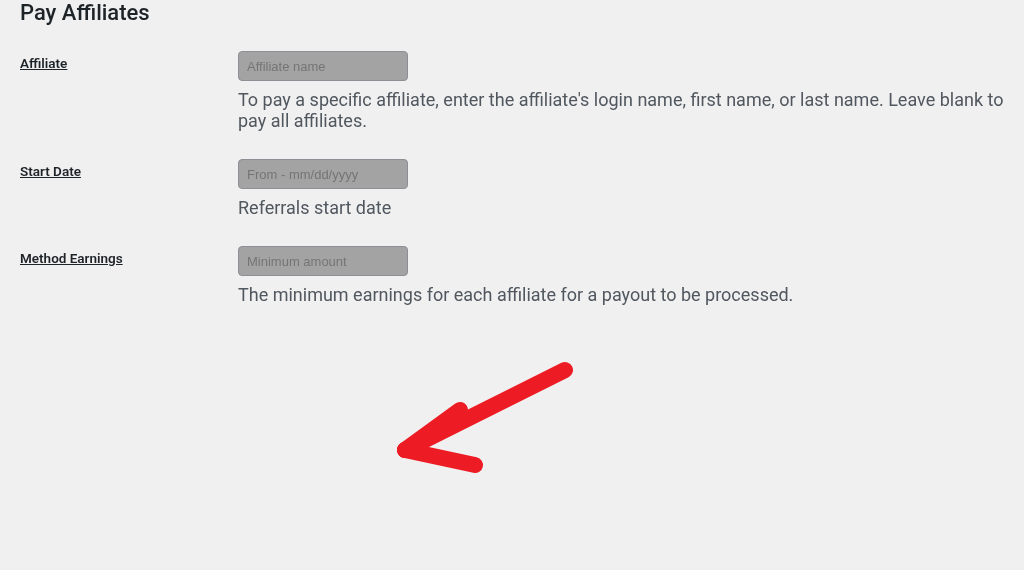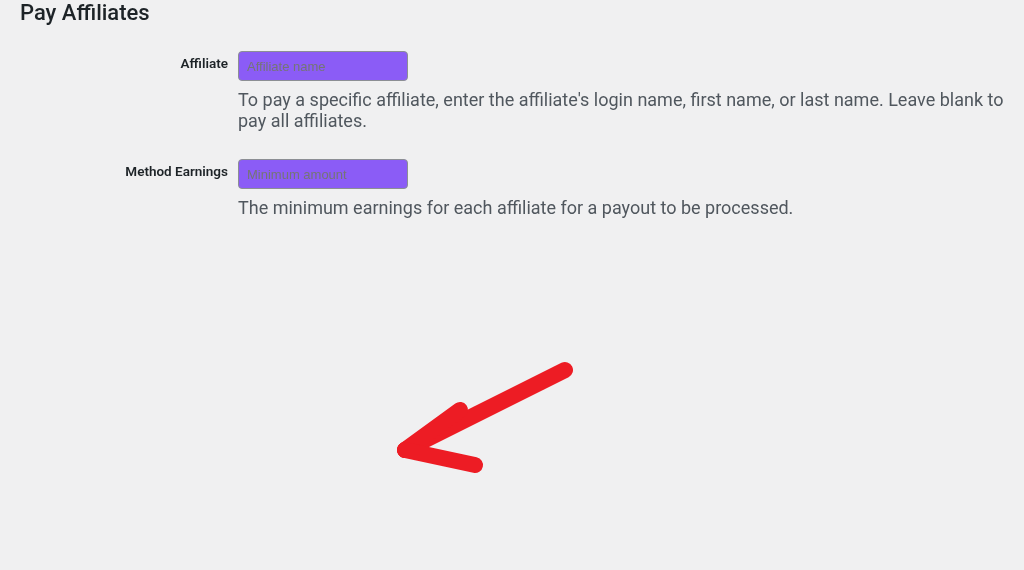--- a/index.html
+++ b/index.html
@@ -27,39 +27,40 @@
   .intro {
     font-size: 13px;
     color: #3c434a;
     margin: 0 0 20px 0;
   }
   .form-table {
     border-collapse: collapse;
     width: 100%;
   }
   .form-table th {
-    text-align: right;
+    text-align: left;
     font-weight: 600;
     font-size: 13.5px;
     color: #1d2327;
     width: 218px;
     vertical-align: top;
     padding: 18px 10px 18px 0;
+    text-decoration: underline;
   }
   .form-table td {
     vertical-align: top;
     padding: 14px 0 14px 0;
   }
   input[type="text"] {
     width: 170px;
     height: 30px;
     padding: 0 8px;
     border: 1px solid #8c8f94;
     border-radius: 4px;
-    background: #8b5cf6;
+    background: #a3a3a3;
     font-size: 13px;
     color: #2c3338;
     outline: none;
   }
   input[type="text"]::placeholder {
     color: #757575;
   }
   .description {
     display: block;
     margin-top: 8px;
@@ -115,20 +116,27 @@
   <table class="form-table">
     <tbody>
       <tr>
         <th>Affiliate</th>
         <td>
           <input type="text" placeholder="Affiliate name" style="">
           <span class="description">To pay a specific affiliate, enter the affiliate's login name, first name, or last name. Leave blank to pay all affiliates.</span>
         </td>
       </tr>
       <tr>
+        <th>Start Date</th>
+        <td>
+          <input type="text" placeholder="From - mm/dd/yyyy" style="">
+          <span class="description">Referrals start date</span>
+        </td>
+      </tr>
+      <tr>
         <th>Method Earnings</th>
         <td>
           <input type="text" placeholder="Minimum amount" style="">
           <span class="description">The minimum earnings for each affiliate for a payout to be processed.</span>
         </td>
       </tr>
     </tbody>
   </table>
 
   <svg class="annotation" width="240" height="130" viewBox="0 0 240 130">

